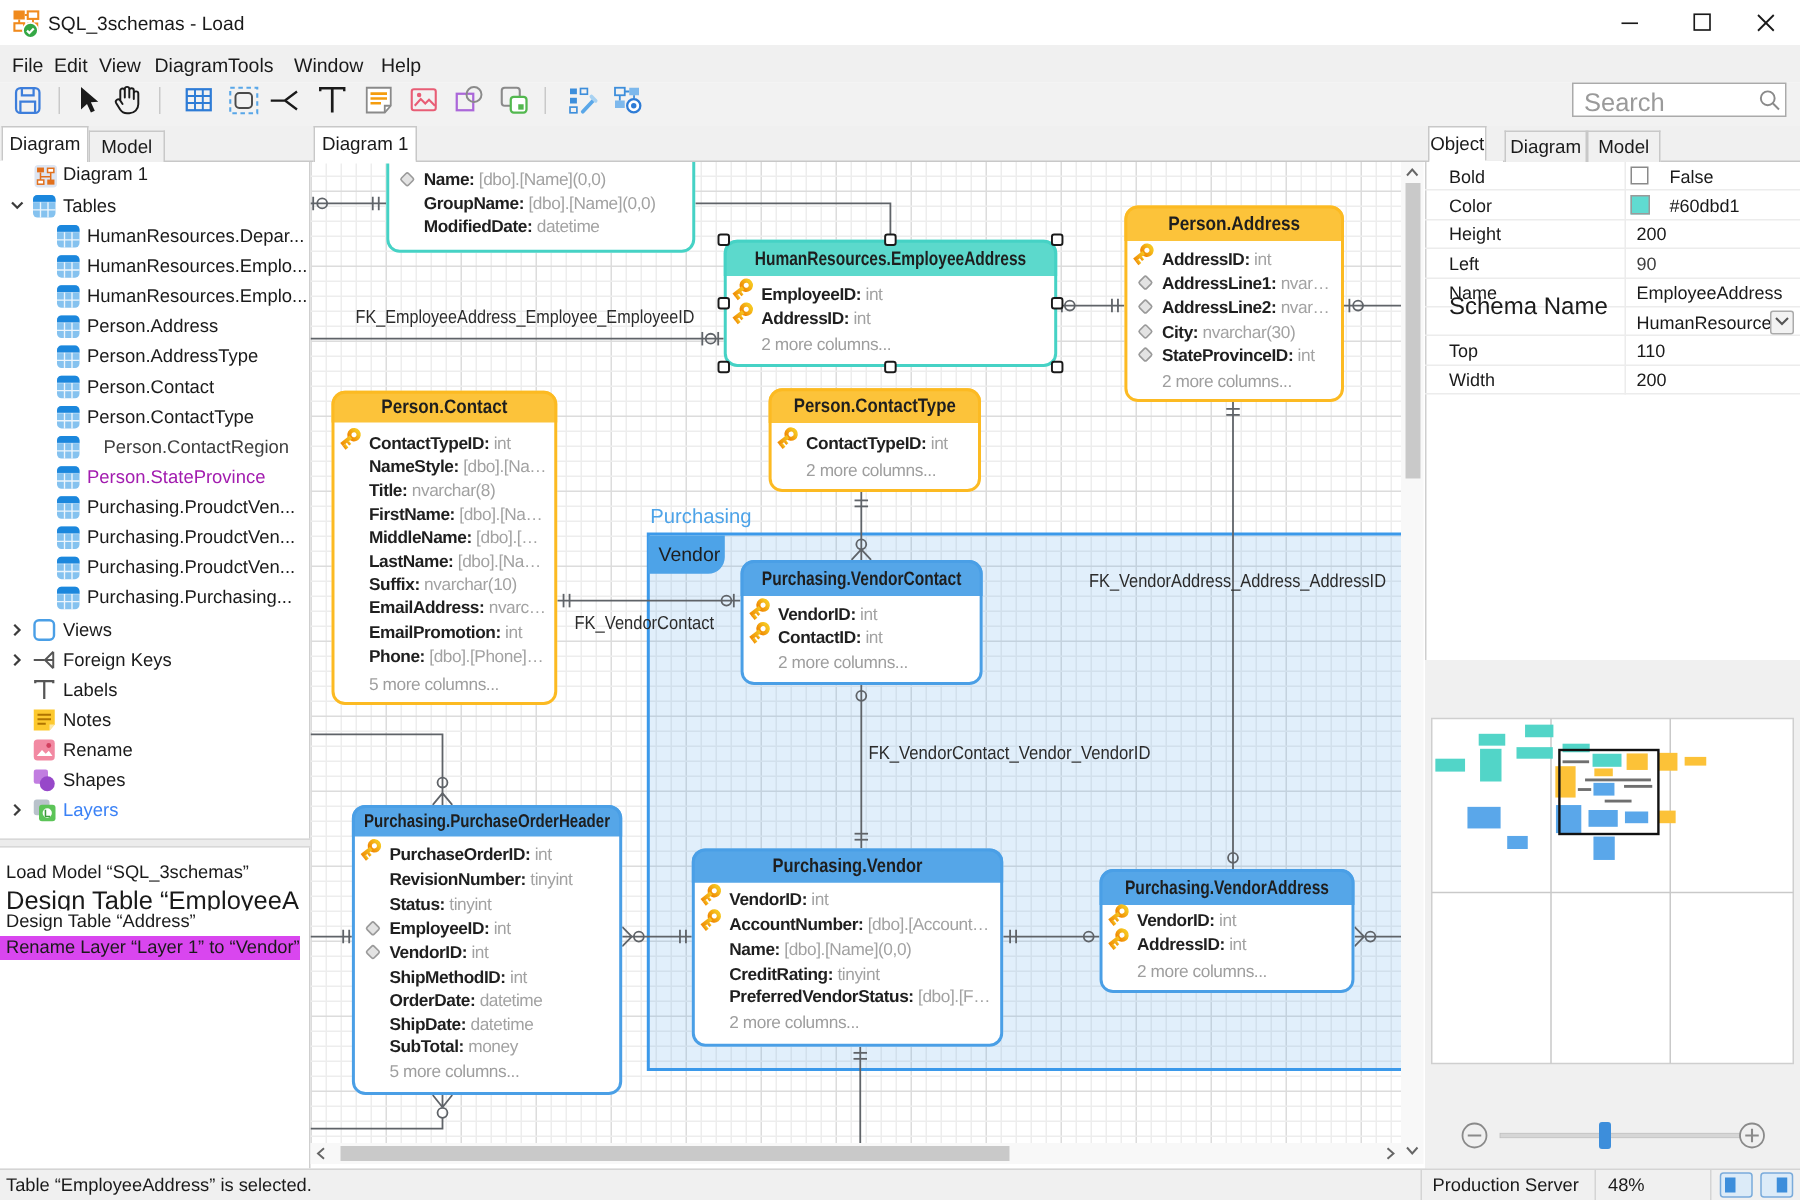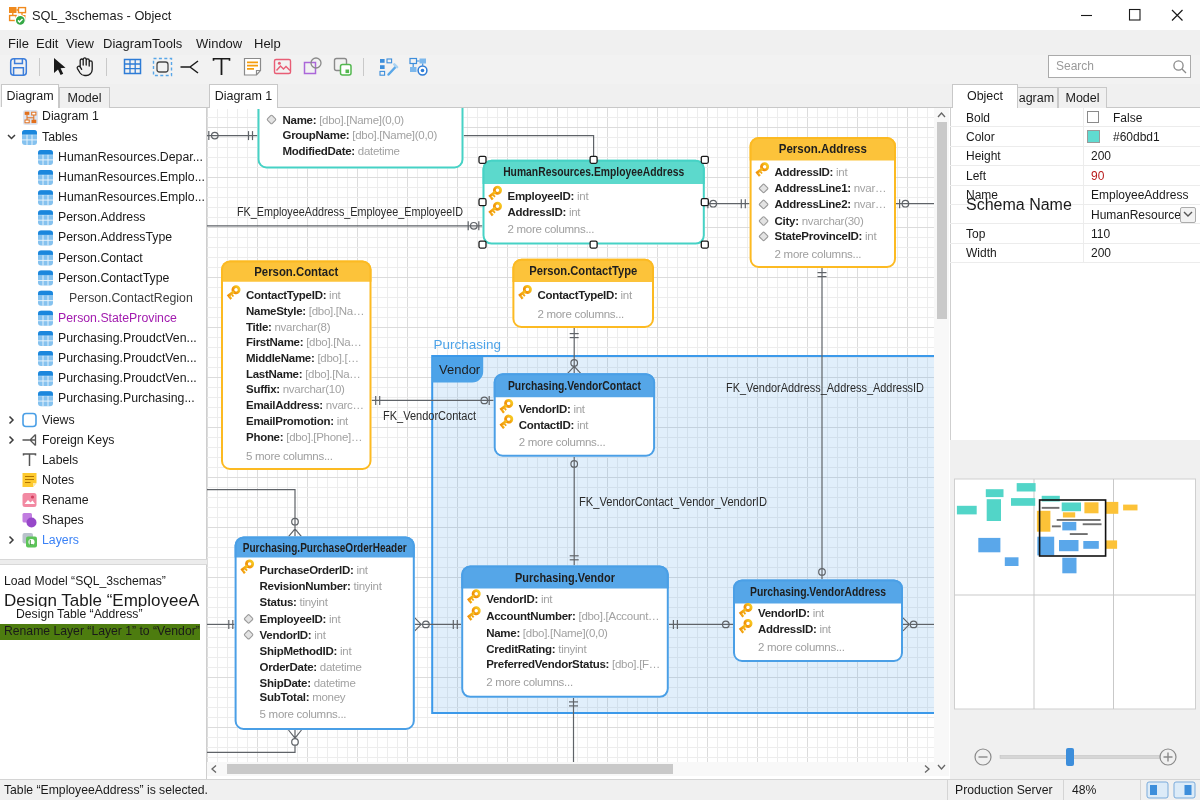--- a/index.html
+++ b/index.html
@@ -13,21 +13,21 @@
 <div class="abs" style="left:0;top:0;width:1200px;height:30px;background:#fff"></div>
 <svg class="abs" style="left:8px;top:6px" width="20" height="20" viewBox="0 0 20 20">
   <rect x="1" y="1" width="7.5" height="6" fill="#f08a1d"></rect>
   <rect x="10.5" y="1.6" width="7" height="5" fill="#fff" stroke="#f08a1d" stroke-width="1.4"></rect>
   <rect x="1.6" y="9.5" width="6.5" height="5" fill="#fff" stroke="#f08a1d" stroke-width="1.4"></rect>
   <rect x="10" y="9" width="7.5" height="6" fill="#f08a1d"></rect>
   <path d="M8.5,4 h2 M4.8,7 v2.5 M14,6.6 v2.4 M8,12 h2" stroke="#f08a1d" stroke-width="1.3"></path>
   <circle cx="12.3" cy="14.3" r="5" fill="#34a845" stroke="#fff" stroke-width="1.2"></circle>
   <path d="M10,14.4 l1.6,1.6 2.9,-3" fill="none" stroke="#fff" stroke-width="1.5"></path>
 </svg>
-<div class="abs" style="left:32px;top:8px;font-size:12.8px;color:#1a1a1a">SQL_3schemas - Object</div>
+<div class="abs" style="left:32px;top:8px;font-size:12.8px;color:#1a1a1a">SQL_3schemas - Load</div>
 <svg class="abs" style="left:1060px;top:0" width="140" height="30">
   <path d="M21,15.5 h11" stroke="#1a1a1a" stroke-width="1.1"></path>
   <rect x="69.5" y="9.5" width="10.5" height="10.5" fill="none" stroke="#1a1a1a" stroke-width="1.1"></rect>
   <path d="M112,10 l10.5,10.5 M122.5,10 l-10.5,10.5" stroke="#1a1a1a" stroke-width="1.2"></path>
 </svg>
 
 <div class="abs" style="left:0;top:30px;width:1200px;height:25px;background:#f0f0f0"></div>
 <div class="abs" style="left:0;top:36px;font-size:13px;color:#1a1a1a">
   <span class="abs" style="left:8px">File</span>
       <span class="abs" style="left:36px">Edit</span>
@@ -97,31 +97,31 @@
       <g transform="translate(408,56)">
         <rect x="2" y="2.5" width="6.5" height="5" fill="none" stroke="#3d8edb" stroke-width="1.2"></rect>
         <rect x="11.5" y="2.5" width="6.5" height="5" fill="#7db8ec"></rect>
         <rect x="2" y="11" width="6.5" height="5" fill="#7db8ec"></rect>
         <path d="M8.5,5 h3 M5.2,7.5 v3.5 M14.7,7.5 v2" stroke="#3d8edb" stroke-width="1.2"></path>
         <circle cx="14.5" cy="14.5" r="4.4" fill="#ffffff" stroke="#2e7cd6" stroke-width="1.5"></circle>
         <circle cx="14.5" cy="14.5" r="1.8" fill="#2e7cd6"></circle>
       </g>
 </svg>
 <div class="abs" style="left:1048px;top:55px;width:143px;height:23px;background:#fff;border:1px solid #aaaaaa"></div>
-<div class="abs" style="left:1056px;top:59px;font-size:12px;color:#9a9a9a">Search</div>
+<div class="abs" style="left:1056px;top:59px;font-size:17px;color:#9a9a9a">Search</div>
 <svg class="abs" style="left:1172px;top:59px" width="16" height="16">
       <circle cx="6.5" cy="6.5" r="4.6" fill="none" stroke="#8a8a8a" stroke-width="1.3"></circle>
       <path d="M10,10 l4,4" stroke="#8a8a8a" stroke-width="1.3"></path>
     </svg>
 
 <div class="abs" style="left:0;top:84px;width:1200px;height:24px;background:#f0f0f0;border-bottom:1px solid #c8c8c8"></div>
 <div style="position:absolute;left:1px;top:84px;width:58px;height:24px;background:#fff;border:1px solid #c8c8c8;border-bottom:none;box-sizing:border-box;z-index:3;font-size:12.5px;color:#1a1a1a;text-align:center;line-height:23px">Diagram</div>
     <div style="position:absolute;left:59px;top:87px;width:51px;height:21px;background:#f0f0f0;border:1px solid #c8c8c8;border-bottom:none;box-sizing:border-box;z-index:2;font-size:12.5px;color:#1a1a1a;text-align:center;line-height:20px">Model</div>
     <div style="position:absolute;left:209px;top:84px;width:69px;height:24px;background:#fff;border:1px solid #c8c8c8;border-bottom:none;box-sizing:border-box;z-index:3;font-size:12.5px;color:#1a1a1a;text-align:center;line-height:23px">Diagram 1</div>
-    <div style="position:absolute;left:952px;top:84px;width:66px;height:24px;background:#fff;border:1px solid #c8c8c8;border-bottom:none;box-sizing:border-box;z-index:3;font-size:12.5px;color:#1a1a1a;text-align:center;line-height:23px">Object</div>
+    <div style="position:absolute;left:952px;top:84px;width:39px;height:24px;background:#fff;border:1px solid #c8c8c8;border-bottom:none;box-sizing:border-box;z-index:3;font-size:12.5px;color:#1a1a1a;text-align:center;line-height:23px">Object</div>
     <div style="position:absolute;left:1003px;top:87px;width:55px;height:21px;background:#f0f0f0;border:1px solid #c8c8c8;border-bottom:none;box-sizing:border-box;z-index:2;font-size:12.5px;color:#1a1a1a;text-align:center;line-height:20px">Diagram</div>
     <div style="position:absolute;left:1058px;top:87px;width:49px;height:21px;background:#f0f0f0;border:1px solid #c8c8c8;border-bottom:none;box-sizing:border-box;z-index:2;font-size:12.5px;color:#1a1a1a;text-align:center;line-height:20px">Model</div>
 <div class="abs" style="left:0;top:107px;width:58px;height:2px;background:#fff;z-index:4"></div>
 <div class="abs" style="left:210px;top:107px;width:67px;height:2px;background:#fff;z-index:4"></div>
 <div class="abs" style="left:953px;top:107px;width:49px;height:2px;background:#fff;z-index:4"></div>
 
 <div class="abs" style="left:0;top:108px;width:207px;height:671px;background:#fff;border-right:1px solid #cfcfcf"></div>
 <svg class="abs" style="left:0;top:108px" width="206" height="450" viewBox="0 108 206 450">
       <g transform="translate(23,110)">
         <rect x="0" y="0" width="15" height="15" rx="2.5" fill="#dde5f2"></rect>
@@ -265,22 +265,22 @@
     <div style="position:absolute;left:42px;top:412.5px;font-size:12.3px;white-space:nowrap;color:#1a1a1a">Views</div>
     <div style="position:absolute;left:42px;top:432.5px;font-size:12.3px;white-space:nowrap;color:#1a1a1a">Foreign Keys</div>
     <div style="position:absolute;left:42px;top:452.5px;font-size:12.3px;white-space:nowrap;color:#1a1a1a">Labels</div>
     <div style="position:absolute;left:42px;top:472.5px;font-size:12.3px;white-space:nowrap;color:#1a1a1a">Notes</div>
     <div style="position:absolute;left:42px;top:492.5px;font-size:12.3px;white-space:nowrap;color:#1a1a1a">Rename</div>
     <div style="position:absolute;left:42px;top:512.5px;font-size:12.3px;white-space:nowrap;color:#1a1a1a">Shapes</div>
     <div style="position:absolute;left:42px;top:532.5px;font-size:12.3px;white-space:nowrap;color:#3b82f6">Layers</div>
 <div class="abs" style="left:0;top:559px;width:207px;height:6px;background:#ececec;border-top:1px solid #d8d8d8;border-bottom:1px solid #d8d8d8"></div>
 <div style="position:absolute;left:0;top:574.0px;width:200px;height:16.6px;font-size:12.2px;color:#1a1a1a;white-space:nowrap;overflow:hidden"><span style="margin-left:4px">Load Model “SQL_3schemas”</span></div>
     <div style="position:absolute;left:0;top:590.6px;width:200px;height:16.6px;font-size:17px;color:#1a1a1a;white-space:nowrap;overflow:hidden"><span style="margin-left:4px">Design Table “EmployeeAddress”</span></div>
-    <div style="position:absolute;left:0;top:607.2px;width:200px;height:16.6px;font-size:12.2px;color:#1a1a1a;white-space:nowrap;overflow:hidden"><span style="margin-left:16px">Design Table “Address”</span></div>
-    <div style="position:absolute;left:0;top:623.8px;width:200px;height:16.6px;background:#4d7c0f;font-size:12.2px;color:#1a1a1a;white-space:nowrap;overflow:hidden"><span style="margin-left:4px">Rename Layer “Layer 1” to “Vendor”</span></div>
+    <div style="position:absolute;left:0;top:607.2px;width:200px;height:16.6px;font-size:12.2px;color:#1a1a1a;white-space:nowrap;overflow:hidden"><span style="margin-left:4px">Design Table “Address”</span></div>
+    <div style="position:absolute;left:0;top:623.8px;width:200px;height:16.6px;background:#d946ef;font-size:12.2px;color:#1a1a1a;white-space:nowrap;overflow:hidden"><span style="margin-left:4px">Rename Layer “Layer 1” to “Vendor”</span></div>
 
 <svg id="canvas" width="727" height="654" viewBox="207 108 727 654" font-family="Liberation Sans, sans-serif" style="position:absolute;left:207px;top:108px">
       <defs>
         <linearGradient id="kgrad" x1="0" y1="0" x2="1" y2="0">
           <stop offset="0" stop-color="#f6c51f"></stop>
           <stop offset="1" stop-color="#f08a05"></stop>
         </linearGradient>
       </defs>
       <line x1="207.5" y1="108" x2="207.5" y2="762" stroke="#dcdcdc" stroke-width="1"></line>
       <line x1="217.5" y1="108" x2="217.5" y2="762" stroke="#ededed" stroke-width="1"></line>
@@ -744,21 +744,21 @@
     <div style="position:absolute;left:1113px;top:110.5px;font-size:12px;color:#1a1a1a">False</div>
     <div style="position:absolute;left:950px;top:127.4px;width:250px;height:19.4px;border-bottom:1px solid #ececec"></div>
     <div style="position:absolute;left:966px;top:129.9px;font-size:12px;color:#1a1a1a">Color</div>
     <div style="position:absolute;left:1087px;top:130.4px;width:13px;height:13px;background:#60dbd1;border:1px solid #9a9a9a"></div>
     <div style="position:absolute;left:1113px;top:129.9px;font-size:12px;color:#1a1a1a">#60dbd1</div>
     <div style="position:absolute;left:950px;top:146.8px;width:250px;height:19.4px;border-bottom:1px solid #ececec"></div>
     <div style="position:absolute;left:966px;top:149.3px;font-size:12px;color:#1a1a1a">Height</div>
     <div style="position:absolute;left:1091px;top:149.3px;font-size:12px;color:#1a1a1a">200</div>
     <div style="position:absolute;left:950px;top:166.2px;width:250px;height:19.4px;border-bottom:1px solid #ececec"></div>
     <div style="position:absolute;left:966px;top:168.7px;font-size:12px;color:#1a1a1a">Left</div>
-    <div style="position:absolute;left:1091px;top:168.7px;font-size:12px;color:#b91c1c">90</div>
+    <div style="position:absolute;left:1091px;top:168.7px;font-size:12px;color:#404040">90</div>
     <div style="position:absolute;left:950px;top:185.6px;width:250px;height:19.4px;border-bottom:1px solid #ececec"></div>
     <div style="position:absolute;left:966px;top:188.1px;font-size:12px;color:#1a1a1a">Name</div>
     <div style="position:absolute;left:1091px;top:188.1px;font-size:12px;color:#1a1a1a">EmployeeAddress</div>
     <div style="position:absolute;left:950px;top:205.0px;width:250px;height:19.4px;border-bottom:1px solid #ececec"></div>
     <div style="position:absolute;left:966px;top:196px;font-size:16px;color:#1a1a1a">Schema Name</div>
     <div style="position:absolute;left:1091px;top:207.5px;font-size:12px;color:#1a1a1a">HumanResources</div>
     <div style="position:absolute;left:1180px;top:206.5px;width:16px;height:16px;background:#f2f2f2;border:1px solid #ababab;border-radius:2px"></div>
     <svg style="position:absolute;left:1183px;top:211.0px" width="10" height="8">
       <path d="M1,1 l4,4 4,-4" fill="none" stroke="#555" stroke-width="1.4"></path>
     </svg>

